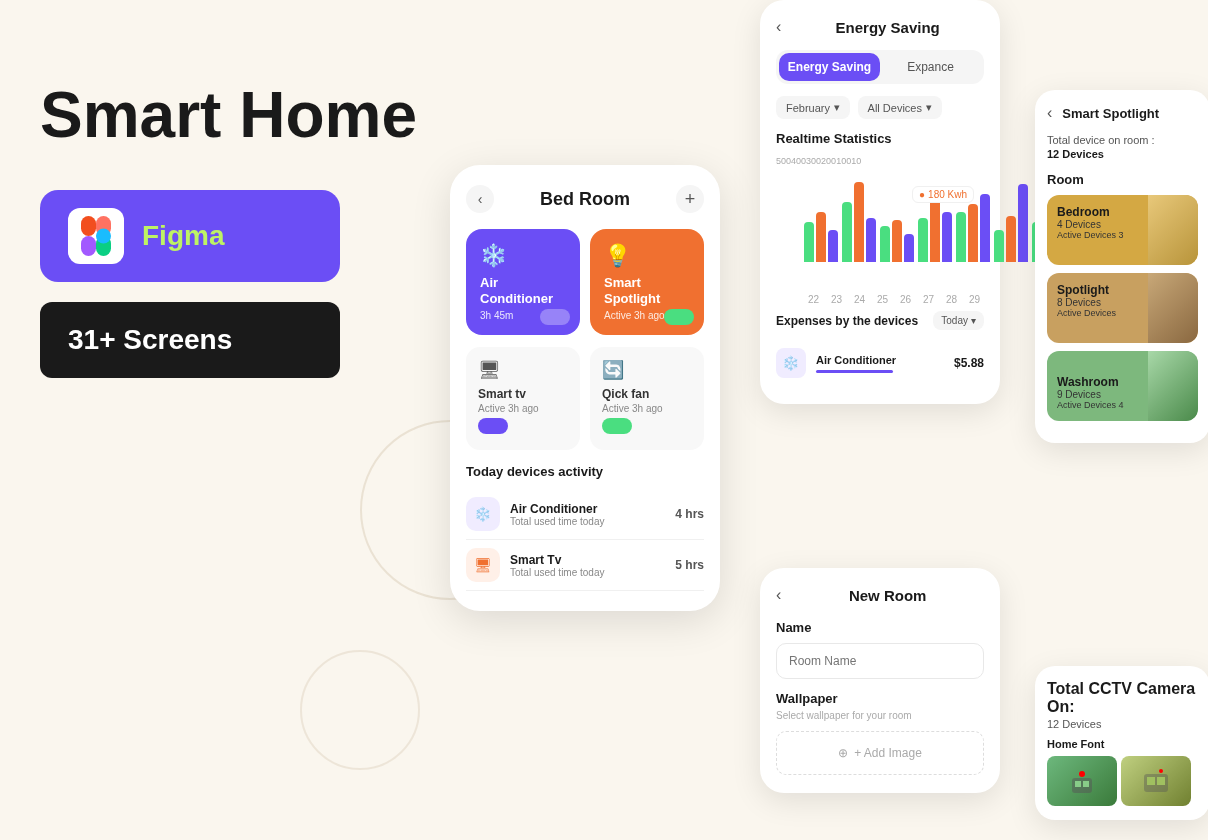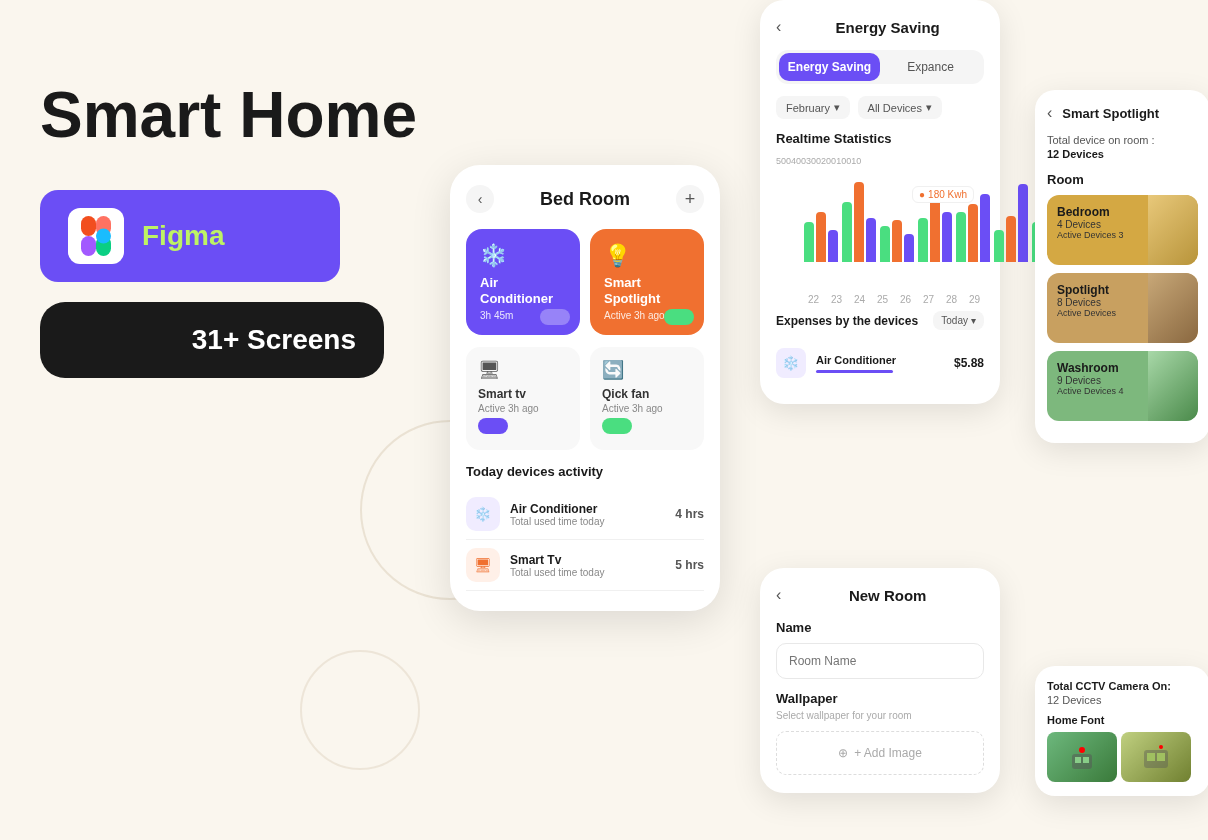--- a/index.html
+++ b/index.html
@@ -46,24 +46,24 @@
       justify-content: center;
       font-size: 28px;
     }
     .figma-label {
       color: #bef264;
       font-size: 28px;
       font-weight: 700;
     }
     .screens-badge {
       background: #1a1a1a;
-      border-radius: 25px;
+      border-radius: 12px;
       padding: 22px 28px;
-      width: 344px;
-      text-align: right;
+      width: 300px;
+      text-align: left;
     }
     .screens-label {
       color: white;
       font-size: 28px;
       font-weight: 700;
     }
 
     
     .phone-mockup {
       position: absolute;
@@ -587,21 +587,21 @@
       position: absolute;
       left: 1035px;
       top: 666px;
       width: 175px;
       background: white;
       border-radius: 20px;
       box-shadow: 0 8px 30px rgba(0,0,0,0.10);
       padding: 14px 12px;
     }
     .cctv-title {
-      font-size: 11px;
+      font-size: 16px;
       font-weight: 700;
       color: #1a1a1a;
       margin-bottom: 2px;
     }
     .cctv-count {
       font-size: 11px;
       color: #555;
       margin-bottom: 8px;
     }
     .home-font-title {
@@ -906,21 +906,21 @@
   <div class="room-card room-card-kitchen" style="position:relative;">
     <div style="position:absolute;left:10px;top:10px;">
       <div class="room-card-name">Spotlight</div>
       <div class="room-card-devices">8 Devices</div>
       <div class="room-card-active">Active Devices</div>
     </div>
     <div class="room-thumb room-thumb-kitchen"></div>
   </div>
 
   <div class="room-card room-card-washroom" style="position:relative;">
-    <div style="position:absolute;left:10px;top:10px;">
+    <div style="position:absolute;left:10px;top:24px;">
       <div class="room-card-name">Washroom</div>
       <div class="room-card-devices">9 Devices</div>
       <div class="room-card-active">Active Devices 4</div>
     </div>
     <div class="room-thumb room-thumb-washroom"></div>
   </div>
 </div>
 
 <div class="cctv-panel">
   <div class="cctv-title">Total CCTV Camera On:</div>

